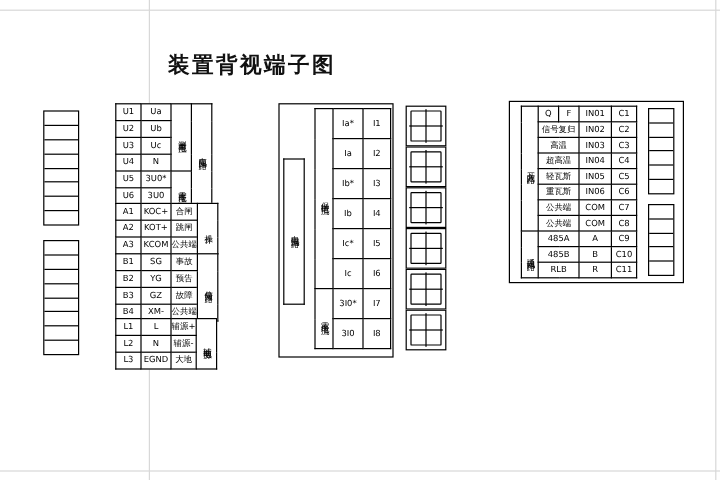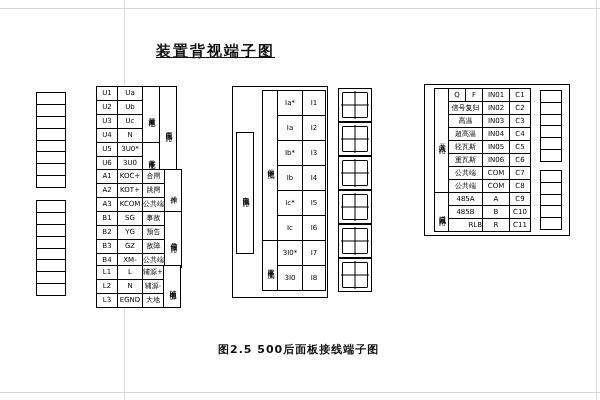--- a/index.html
+++ b/index.html
@@ -30,28 +30,27 @@
   .guide-h {
     position: absolute;
     left: 0;
     right: 0;
     height: 1px;
     background: #d8d8d8;
   }
 
   .title-main {
     position: absolute;
-    left: 156px;
+    left: 140px;
     top: 42px;
-    font-size: 15px;
+    font-size: 18px;
     font-weight: bold;
     letter-spacing: 2px;
     color: #111;
     font-family: "DejaVu Sans", "Liberation Sans", sans-serif;
-    text-decoration: underline;
   }
   .title-right {
     position: absolute;
     left: 424px;
     top: 64px;
     font-size: 10px;
     font-weight: bold;
     color: #111;
     letter-spacing: 0.5px;
     font-family: "DejaVu Sans", "Liberation Sans", sans-serif;
@@ -158,21 +157,20 @@
 <body>
 
 <div id="page">
 
   <div class="guide-v" style="left:124px;"></div>
   <div class="guide-v" style="left:596px;"></div>
   <div class="guide-h" style="top:8px;"></div>
   <div class="guide-h" style="top:392px;"></div>
 
   <div class="title-main">装置背视端子图</div>
-  <div class="caption">图2.5  500后面板接线端子图</div>
 
   <div class="strip" style="left:36px; top:92px; width:30px; height:96px;">
     <div class="cellrow">
       <div></div>
         <div></div>
         <div></div>
         <div></div>
         <div></div>
         <div></div>
         <div></div>
@@ -445,21 +443,21 @@
       <td colspan="2" style="height:12px;text-align:center;">485A</td>
       <td>A</td>
       <td>C9</td>
     </tr>
     <tr>
       <td colspan="2" style="height:12px;">485B</td>
       <td>B</td>
       <td>C10</td>
     </tr>
     <tr>
-      <td colspan="2" style="height:12px;text-align:right;">RLB</td>
+      <td colspan="2" style="height:12px;">RLB</td>
       <td>R</td>
       <td>C11</td>
     </tr>
   </tbody>
     </table>
 
   <div class="strip" style="left:540px; top:90px; width:22px; height:72px;">
     <div class="cellrow">
       <div></div>
         <div></div>

